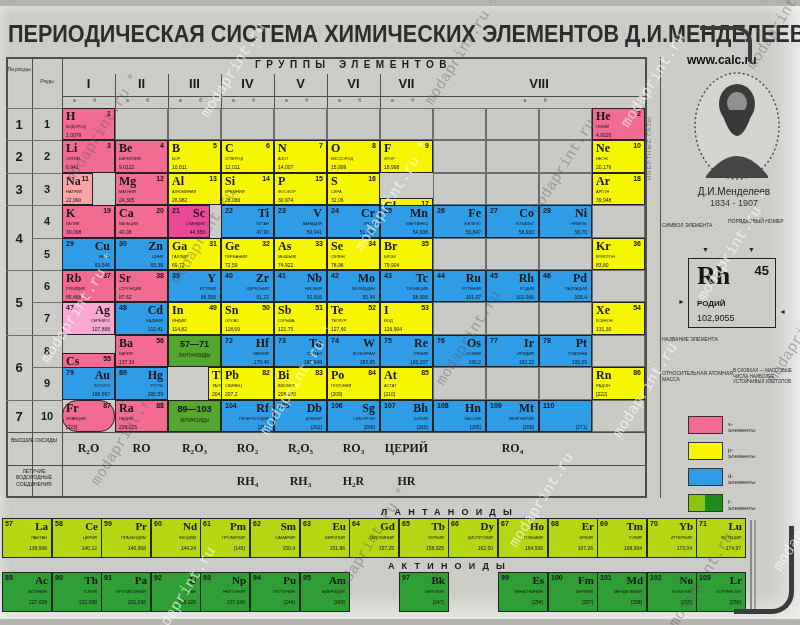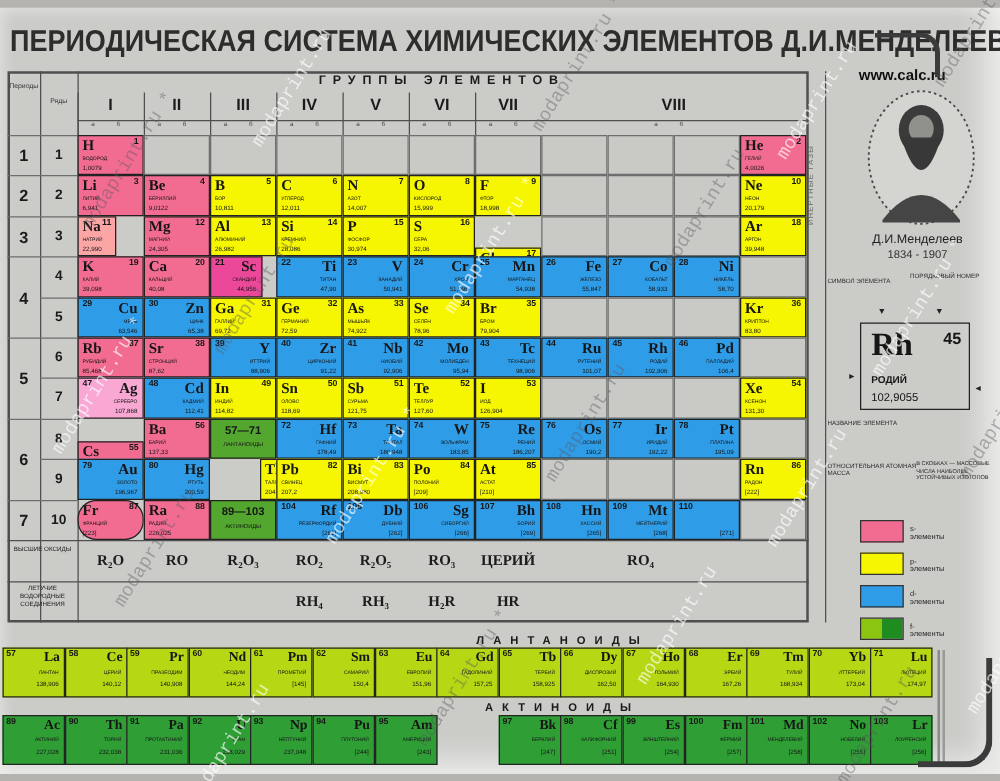--- a/index.html
+++ b/index.html
@@ -1148,28 +1148,20 @@
         </div>
       </div>
       <div class="abs" style="left: 399px; top: 572px; width: 50px; height: 40px; background: rgb(47, 158, 53);">
         <div class="lcell flip abs" style="left:0;top:0;width:50px;height:40px;">
            <span class="sym">Bk</span>
           <span class="num">97</span>
            <span class="nm">БЕРКЛИЙ</span>
           <span class="ms">[247]</span>
         </div>
       </div>
-      <div class="abs" style="left: 448px; top: 572px; width: 50px; height: 40px; background: rgb(47, 158, 53);">
-        <div class="lcell flip abs" style="left:0;top:0;width:50px;height:40px;">
-           <span class="sym">Cf</span>
-          <span class="num">98</span>
-           <span class="nm">КАЛИФОРНИЙ</span>
-          <span class="ms">[251]</span>
-        </div>
-      </div>
       <div class="abs" style="left: 498px; top: 572px; width: 50px; height: 40px; background: rgb(47, 158, 53);">
         <div class="lcell flip abs" style="left:0;top:0;width:50px;height:40px;">
            <span class="sym">Es</span>
           <span class="num">99</span>
            <span class="nm">ЭЙНШТЕЙНИЙ</span>
           <span class="ms">[254]</span>
         </div>
       </div>
       <div class="abs" style="left: 548px; top: 572px; width: 50px; height: 40px; background: rgb(47, 158, 53);">
         <div class="lcell flip abs" style="left:0;top:0;width:50px;height:40px;">

